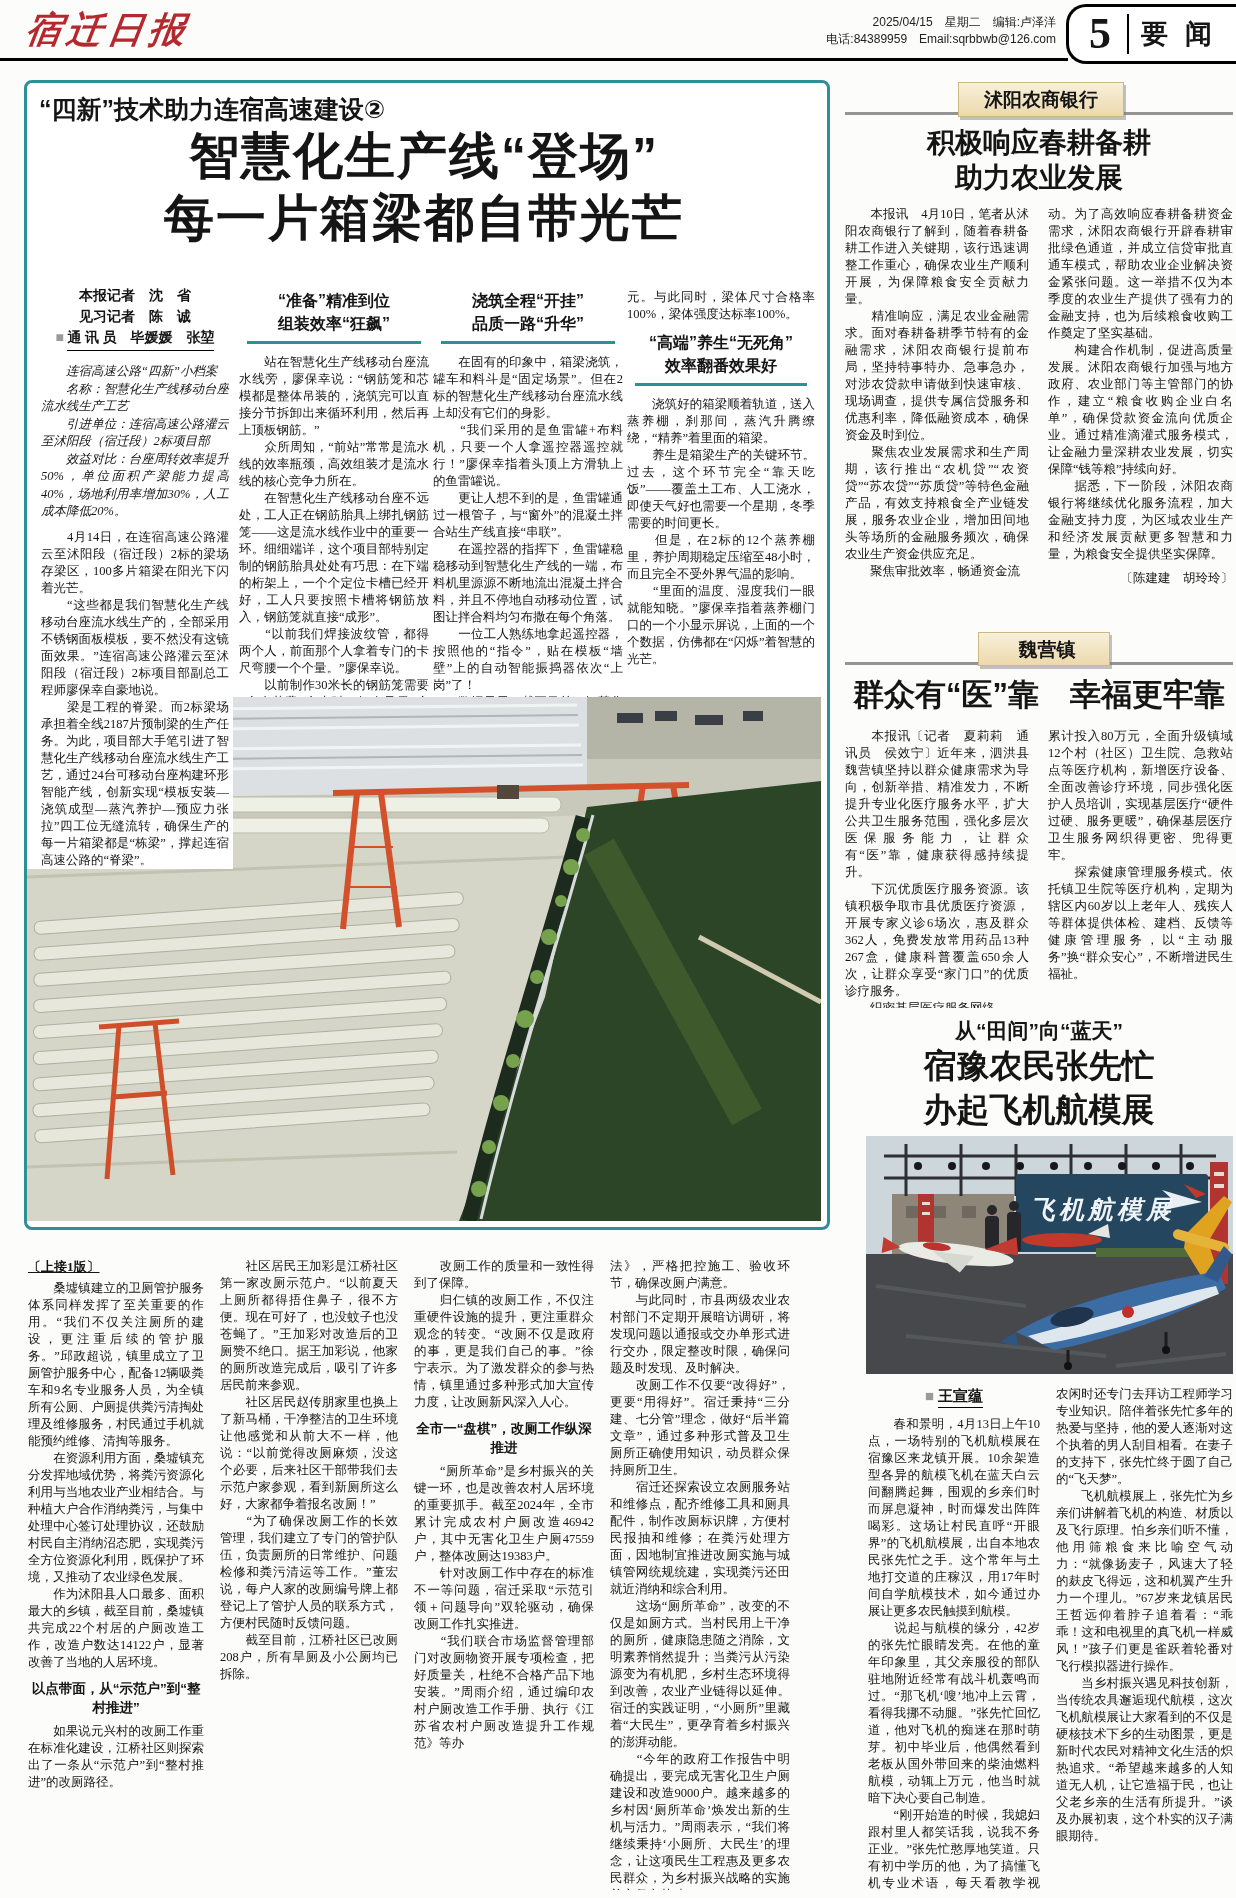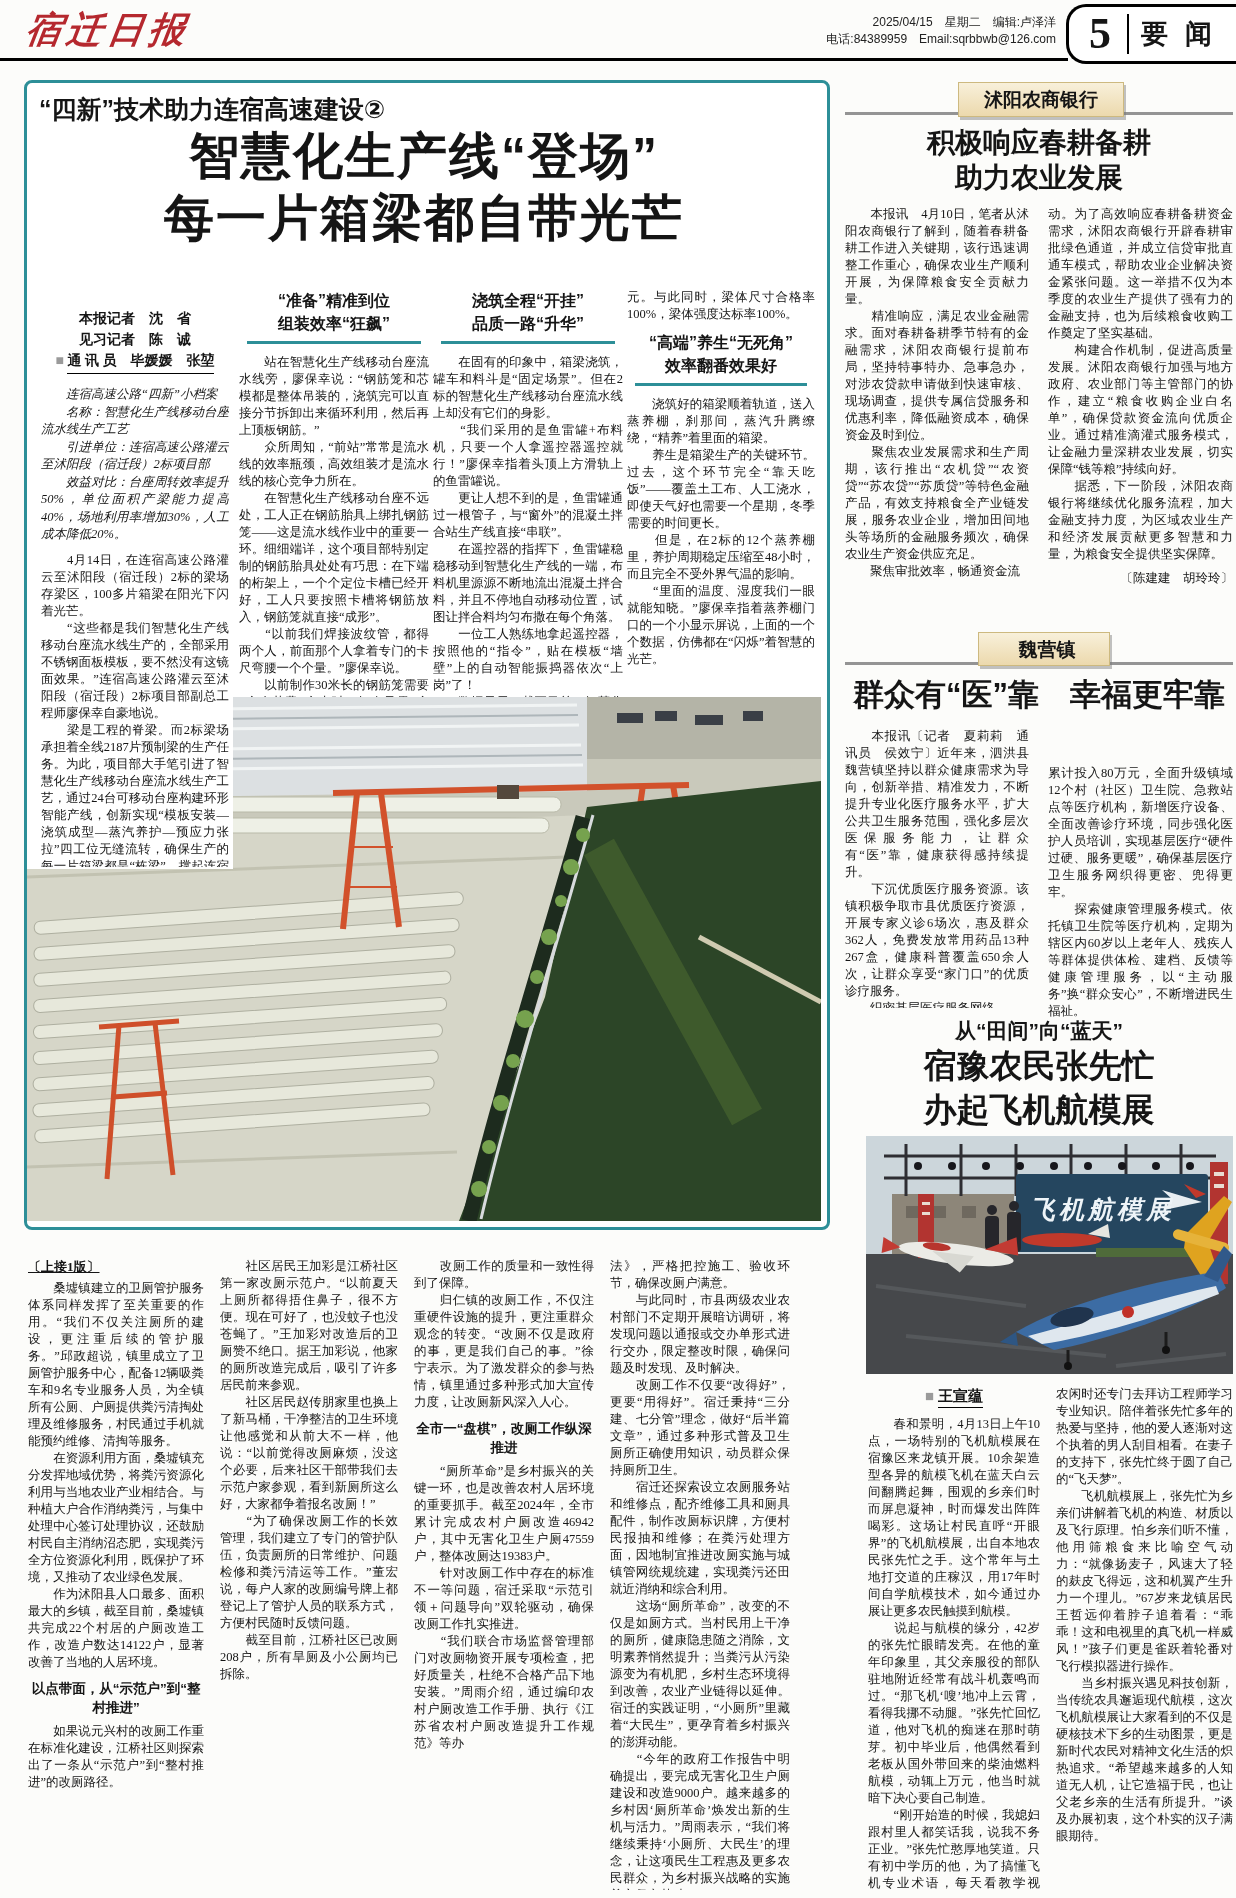--- a/index.html
+++ b/index.html
@@ -24,21 +24,21 @@
   .subhead{font:700 16px/23px "Liberation Sans","DejaVu Sans",sans-serif;text-align:center;
         white-space:pre-line;border-bottom:3px solid #2d8f98;padding-bottom:6px;margin:0 8px 10px;}
   .inline-head{font:700 13.5px/19px "Liberation Sans","DejaVu Sans",sans-serif;text-align:center;
         margin:8px 0 6px;}
   
   .mainbox{left:24px;top:80px;width:800px;height:1144px;border:3px solid #2d8f98;border-radius:8px;
         background:#fff;overflow:hidden;}
   .kicker{left:12px;top:10px;font:700 25px/1.3 "Liberation Sans","DejaVu Sans",sans-serif;}
   .bigtitle{left:0;width:794px;text-align:center;font:900 50px/1.1 "Liberation Sans","DejaVu Sans",sans-serif;
         letter-spacing:2px;}
-  .byline{text-align:center;font:700 14px/21px "Liberation Serif",serif;margin-top:23px;}
+  .byline{text-align:center;font:700 14px/21px "Liberation Serif",serif;}
   .byline .u{display:inline-block;border-bottom:1.5px solid #000;padding-bottom:2px;}
   .sq{color:#9a9a9a;}
   .archive{font:italic 12.5px/17.5px "Liberation Serif",serif;white-space:pre-line;
         text-align:justify;margin-top:12px;}
   .photo-frame{left:0;top:614px;width:794px;height:524px;}
   .photo-patch{left:0;top:614px;width:206px;height:172px;background:#fff;z-index:2;}
   .c1{left:14px;top:202px;width:188px;height:582px;background:#fff;z-index:3;}
   
   .rule{border-top:3px solid #949494;height:0;}
   .tanlabel{background:linear-gradient(#f8f0da,#ecd9ad);border:1px solid #cdb97f;
@@ -216,21 +216,21 @@
 　　构建合作机制，促进高质量发展。沭阳农商银行加强与地方政府、农业部门等主管部门的协作，建立“粮食收购企业白名单”，确保贷款资金流向优质企业。通过精准滴灌式服务模式，让金融力量深耕农业发展，切实保障“钱等粮”持续向好。
 　　据悉，下一阶段，沭阳农商银行将继续优化服务流程，加大金融支持力度，为区域农业生产和经济发展贡献更多智慧和力量，为粮食安全提供坚实保障。</div>
   <div class="abs sign" style="left:1048px;top:570px;width:185px;">〔陈建建　胡玲玲〕</div>
 
   <div class="abs rule" style="left:845px;top:662px;width:388px;"></div>
   <div class="abs tanlabel" style="left:978px;top:632px;width:124px;height:32px;padding-left:6px;">魏营镇</div>
   <div class="abs" style="left:845px;top:676px;width:388px;text-align:center;font:700 31px/1.2 'Liberation Sans','DejaVu Sans',sans-serif;">群众有“医”靠　幸福更牢靠</div>
   <div class="newscol bodytext" style="left:845px;top:728px;width:184px;height:280px;">　　本报讯〔记者　夏莉莉　通讯员　侯效宁〕近年来，泗洪县魏营镇坚持以群众健康需求为导向，创新举措、精准发力，不断提升专业化医疗服务水平，扩大公共卫生服务范围，强化多层次医保服务能力，让群众有“医”靠，健康获得感持续提升。
 　　下沉优质医疗服务资源。该镇积极争取市县优质医疗资源，开展专家义诊6场次，惠及群众362人，免费发放常用药品13种267盒，健康科普覆盖650余人次，让群众享受“家门口”的优质诊疗服务。
 　　织密基层医疗服务网络。</div>
-  <div class="newscol bodytext" style="left:1048px;top:728px;width:185px;height:280px;margin-top:37px;">累计投入80万元，全面升级镇域12个村（社区）卫生院、急救站点等医疗机构，新增医疗设备、全面改善诊疗环境，同步强化医护人员培训，实现基层医疗“硬件过硬、服务更暖”，确保基层医疗卫生服务网织得更密、兜得更牢。
+  <div class="newscol bodytext" style="left:1048px;top:728px;width:185px;height:280px;">累计投入80万元，全面升级镇域12个村（社区）卫生院、急救站点等医疗机构，新增医疗设备、全面改善诊疗环境，同步强化医护人员培训，实现基层医疗“硬件过硬、服务更暖”，确保基层医疗卫生服务网织得更密、兜得更牢。
 　　探索健康管理服务模式。依托镇卫生院等医疗机构，定期为辖区内60岁以上老年人、残疾人等群体提供体检、建档、反馈等健康管理服务，以“主动服务”换“群众安心”，不断增进民生福祉。</div>
 
   <div class="abs kicker2" style="left:845px;top:1018px;">从“田间”向“蓝天”</div>
   <div class="abs ptitle" style="left:845px;top:1090px;">办起飞机航模展</div>
   <div class="abs ptitle" style="left:845px;top:1046px;">宿豫农民张先忙</div>
 
   <div class="abs" style="left:866px;top:1136px;width:367px;height:238px;">
     <svg width="367" height="238" viewBox="0 0 367 238">
       <rect width="367" height="238" fill="#ccd6db"></rect>
       <rect x="0" y="118" width="367" height="120" fill="#46484b"></rect>

